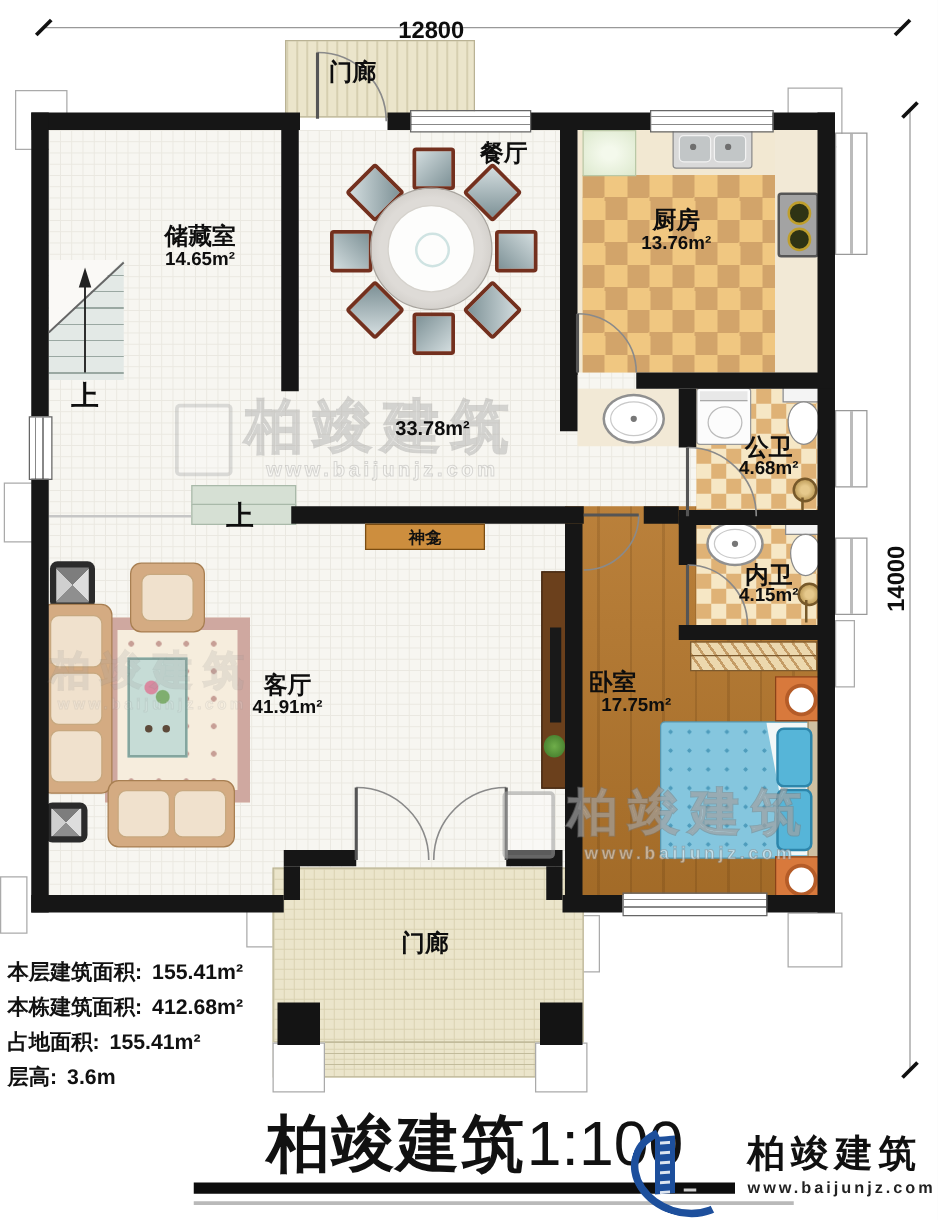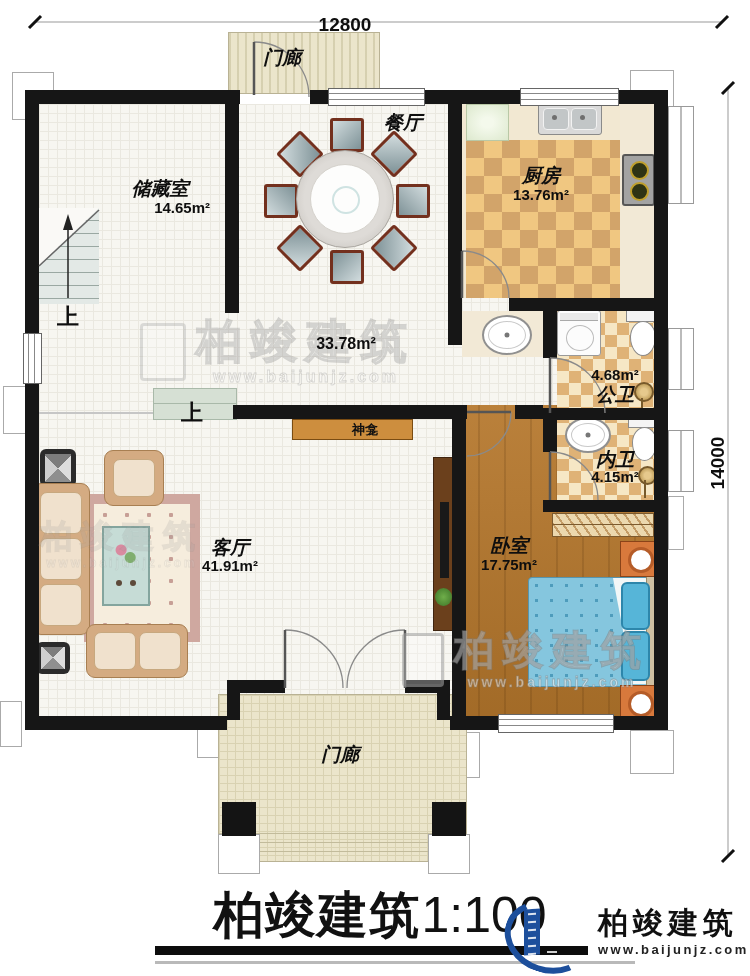--- a/index.html
+++ b/index.html
@@ -26,21 +26,21 @@
   
   .wall{background:#161616;z-index:30;}
   .win-h{border:1px solid #666;background:linear-gradient(to bottom,#fff 0 4px,#888 4px 5px,#fff 5px 10px,#888 10px 11px,#fff 11px 16px);z-index:35;}
   .win-v{border:1px solid #666;background:linear-gradient(to right,#fff 0 4px,#888 4px 5px,#fff 5px 10px,#888 10px 11px,#fff 11px 17px);z-index:35;}
   .bay{background:linear-gradient(90deg,#fff 45%,#bbb 45% 55%,#fff 55%);border:1px solid #999;z-index:25;}
   .sq{background:#fff;border:1px solid #aaa;z-index:5;}
   .pcol{background:#141414;z-index:32;}
   .pbase{background:#fff;border:1px solid #aaa;z-index:31;}
   
   .lbl{z-index:50;text-align:center;font-weight:700;color:#0e0e0e;white-space:nowrap;}
-  .room-name{font-size:19px;font-style:italic;}
+  .room-name{font-size:19px;}
   .room-area{font-size:15px;}
   .up{font-size:22px;}
   .dim{font-size:19px;font-weight:700;z-index:50;text-align:center;}
   .shrine{background:#cd8e3e;border:1px solid #7a4c12;z-index:33;font-size:13px;font-weight:700;
           display:flex;align-items:center;justify-content:center;}
   
   .fur{z-index:20;}
   .sofa{background:#d4ab82;border:1px solid #a87f52;border-radius:9px;}
   .cush{background:#f0e1cd;border:1px solid #c7a87f;border-radius:7px;position:absolute;}
   .lamp{background:#2b2b2b;border-radius:6px;}
@@ -281,40 +281,46 @@
     <div class="wm-txt">
       <div class="wm-name" style="font-size:32px;">柏竣建筑</div>
       <div class="wm-url" style="font-size:12px;">www.baijunjz.com</div>
     </div>
   </div>
 
   <div class="abs lbl dim" style="left:300px;top:14px;width:90px;">12800</div>
   <div class="abs lbl dim" style="left:668px;top:452px;width:100px;transform:rotate(-90deg);">14000</div>
   <div class="abs lbl room-name" style="left:242px;top:45px;width:80px;">门廊</div>
   <div class="abs lbl room-name" style="left:110px;top:176px;width:100px;">储藏室</div>
-  <div class="abs lbl room-area" style="left:110px;top:199px;width:100px;text-align:right;">14.65m²</div>
+  <div class="abs lbl room-area" style="left:110px;top:199px;width:100px;">14.65m²</div>
   <div class="abs lbl room-name" style="left:363px;top:110px;width:80px;">餐厅</div>
   <div class="abs lbl room-name" style="left:491px;top:163px;width:100px;">厨房</div>
   <div class="abs lbl room-area" style="left:491px;top:186px;width:100px;">13.76m²</div>
   <div class="abs lbl room-area" style="left:306px;top:335px;width:80px;font-size:16px;">33.78m²</div>
-  <div class="abs lbl room-name" style="left:570px;top:345px;width:90px;margin-top:37px;">公卫</div>
+  <div class="abs lbl room-name" style="left:570px;top:345px;width:90px;">公卫</div>
   <div class="abs lbl room-area" style="left:570px;top:366px;width:90px;">4.68m²</div>
   <div class="abs lbl room-name" style="left:570px;top:447px;width:90px;">内卫</div>
   <div class="abs lbl room-area" style="left:570px;top:468px;width:90px;">4.15m²</div>
   <div class="abs lbl room-name" style="left:180px;top:535px;width:100px;">客厅</div>
   <div class="abs lbl room-area" style="left:180px;top:557px;width:100px;">41.91m²</div>
-  <div class="abs lbl room-name" style="left:459px;top:533px;width:100px;">卧室</div>
+  <div class="abs lbl room-name" style="left:440px;top:533px;width:100px;">卧室</div>
   <div class="abs lbl room-area" style="left:459px;top:556px;width:100px;">17.75m²</div>
   <div class="abs lbl room-name" style="left:300px;top:742px;width:80px;">门廊</div>
-  <div class="abs shrine" style="left:292px;top:419px;width:94px;height:19px;padding-left:25px;">
+  <div class="abs shrine" style="left:292px;top:419px;width:94px;height:19px;">
     <span>神龛</span>
   </div>
   <div class="abs lbl up" style="left:54px;top:302px;width:28px;">上</div>
   <div class="abs lbl up" style="left:178px;top:398px;width:28px;">上</div>
 
+  <div class="abs" style="left:6px;top:764px;z-index:50;">
+    <div class="stats-line"><span>本层建筑面积:</span><span class="v">155.41m²</span></div>
+    <div class="stats-line"><span>本栋建筑面积:</span><span class="v">412.68m²</span></div>
+    <div class="stats-line"><span>占地面积:</span><span class="v">155.41m²</span></div>
+    <div class="stats-line"><span>层高:</span><span class="v">3.6m</span></div>
+  </div>
 
   <div id="title" class="abs" style="left:150px;top:882px;width:460px;">
     <span class="main">柏竣建筑</span><span class="scale">1:100</span>
   </div>
   <div class="abs bar-black" style="left:155px;top:946px;width:433px;height:9px;"></div>
   <div class="abs bar-gray" style="left:155px;top:961px;width:480px;height:3px;"></div>
 
   <div class="abs" style="left:500px;top:895px;width:92px;height:72px;z-index:50;">
     <div style="position:absolute;left:4px;top:6px;width:76px;height:60px;border:6px solid transparent;border-left-color:#1d4f9c;border-bottom-color:#1d4f9c;border-radius:50%;transform:rotate(18deg);"></div>
     <div style="position:absolute;left:24px;top:14px;width:16px;height:46px;background:#1d4f9c;transform:skewY(-4deg);background-image:repeating-linear-gradient(180deg,rgba(255,255,255,.85) 0 2px,transparent 2px 8px);background-size:8px 100%;background-position:4px 4px;background-repeat:repeat-y;"></div>

